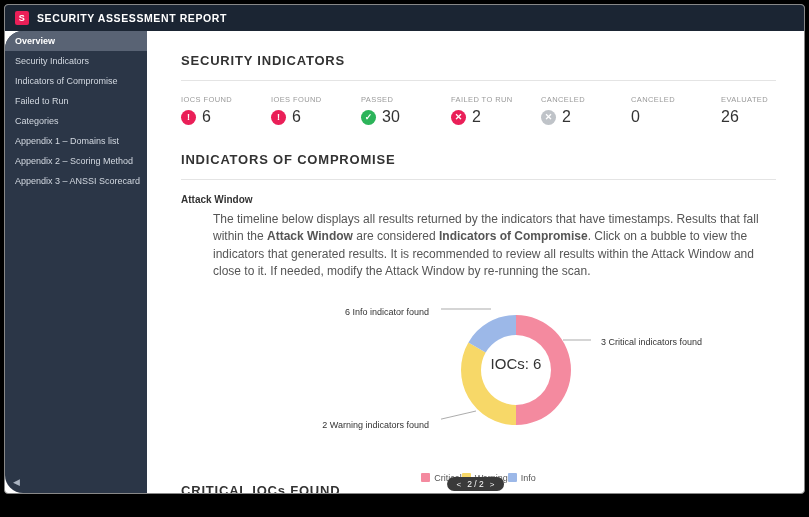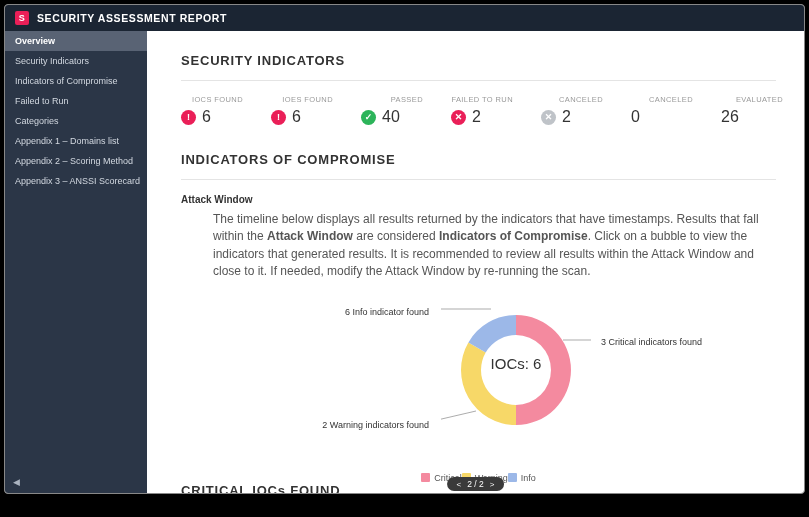--- a/index.html
+++ b/index.html
@@ -39,20 +39,21 @@
     background: #ea1f58;
     border-radius: 2px;
     margin-right: 8px;
     display: flex; align-items: center; justify-content: center;
   }
   .topbar .logo span { color:#fff; font-size:9px; font-weight:700; }
   .body {
     flex: 1;
     display: flex;
     overflow: hidden;
+    border-radius: 18px;
   }
   .sidebar {
     width: 142px;
     background: #2b3647;
     color: #d2d8e0;
     font-size: 9px;
     position: relative;
     display: flex;
     flex-direction: column;
   }
@@ -94,21 +95,20 @@
     margin-bottom: 26px;
   }
   .metric { min-width: 62px; }
   .metric .label {
     font-size: 7.5px;
     letter-spacing: 0.4px;
     color: #9a9a9a;
     text-transform: uppercase;
     margin-bottom: 4px;
     white-space: nowrap;
-    text-align: right;
   }
   .metric .value-row {
     display: flex;
     align-items: center;
     gap: 6px;
   }
   .metric .value {
     font-size: 16px;
     font-weight: 400;
     color: #333;
@@ -234,21 +234,21 @@
           <div class="label">IOEs FOUND</div>
           <div class="value-row">
             <div class="badge red">!</div>
             <div class="value">6</div>
           </div>
         </div>
         <div class="metric">
           <div class="label">PASSED</div>
           <div class="value-row">
             <div class="badge green">✓</div>
-            <div class="value">40</div>
+            <div class="value">30</div>
           </div>
         </div>
         <div class="metric">
           <div class="label">FAILED TO RUN</div>
           <div class="value-row">
             <div class="badge redx">✕</div>
             <div class="value">2</div>
           </div>
         </div>
         <div class="metric">

